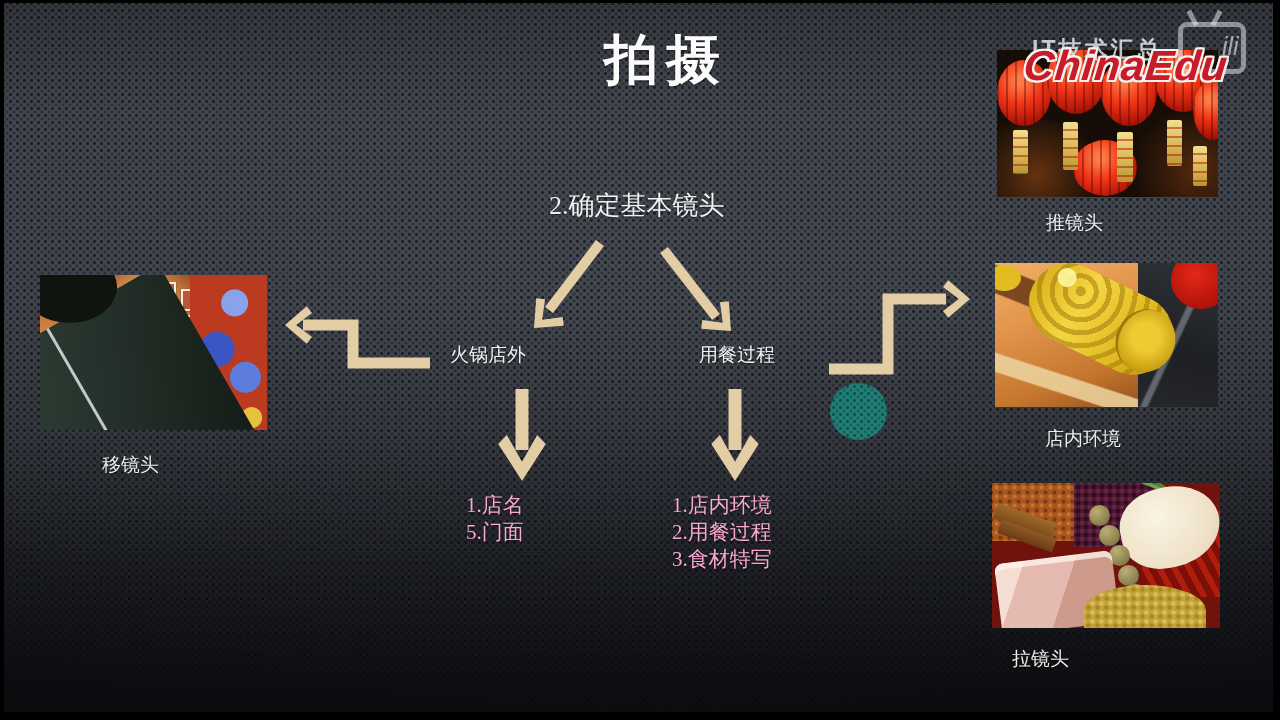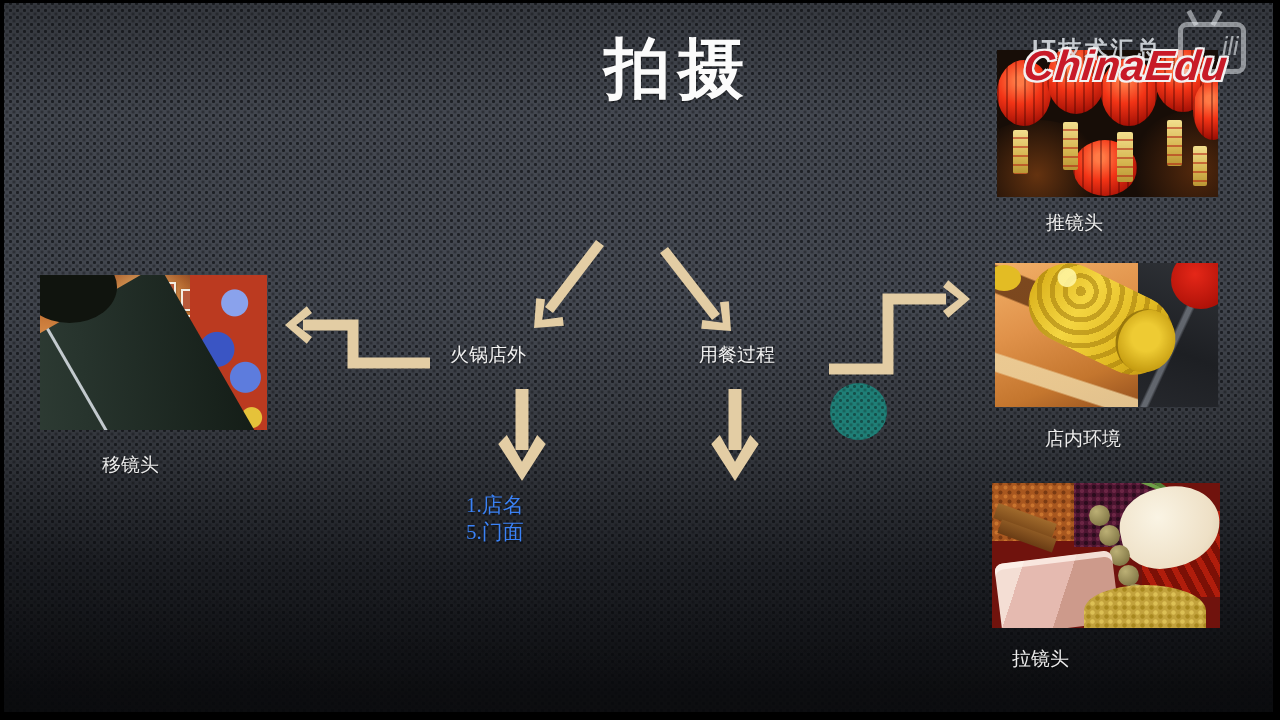--- a/index.html
+++ b/index.html
@@ -16,25 +16,25 @@
         radial-gradient(rgba(8,9,12,.38) 1.25px, transparent 1.9px);
       background-size:7px 7px;background-position:0 0,3.5px 3.5px;}
 
   .bar{position:absolute;background:#000;z-index:60;}
   #bar-top{left:0;top:0;width:1280px;height:3px;}
   #bar-bottom{left:0;top:712px;width:1280px;height:8px;}
   #bar-left{left:0;top:0;width:4px;height:720px;}
   #bar-right{left:1273px;top:0;width:7px;height:720px;}
 
   .txt{position:absolute;color:#f1f1f1;text-shadow:0 1px 2px rgba(0,0,0,.55);white-space:pre;}
-  #title{left:604px;top:24px;font-family:"Liberation Sans",sans-serif;font-weight:900;font-size:66px;letter-spacing:8px;color:#fbfbfb;}
+  #title{left:604px;top:24px;font-family:"Liberation Sans",sans-serif;font-weight:900;font-size:54px;letter-spacing:8px;color:#fbfbfb;}
   #subtitle{left:549px;top:188px;font-size:26px;}
   #label-outside{left:450px;top:342px;font-size:19px;}
   #label-inside{left:699px;top:342px;font-size:19px;}
-  .list{position:absolute;font-size:21px;line-height:27px;color:#3b82f6;text-shadow:0 1px 2px rgba(0,0,0,.55);}
+  .list{position:absolute;font-size:21px;line-height:27px;color:#f9a8d4;text-shadow:0 1px 2px rgba(0,0,0,.55);}
   #list-left{left:466px;top:492px;}
   #list-right{left:672px;top:492px;}
   .list span{display:block;}
   .caption{position:absolute;font-size:19px;color:#ececec;text-shadow:0 1px 2px rgba(0,0,0,.6);}
   #cap-left{left:102px;top:452px;}
   #cap-tr{left:1046px;top:210px;}
   #cap-mr{left:1045px;top:426px;}
   #cap-br{left:1012px;top:646px;}
 
   svg.arrows{position:absolute;left:0;top:0;z-index:5;pointer-events:none;}
@@ -224,26 +224,32 @@
       <path d="M430 363 L353 363 L353 325 L303 325" fill="none" stroke-width="11"></path>
       <use href="#head" transform="translate(285,325) rotate(90) scale(0.75)" stroke="none"></use>
       <path d="M829 369 L888 369 L888 299 L946 299" fill="none" stroke-width="11"></path>
       <use href="#head" transform="translate(970,299) rotate(-90) scale(0.75)" stroke="none"></use>
     </g>
   </svg>
 
   <div id="dot"></div>
 
   <div class="txt" id="title">拍摄</div>
+  <div class="txt" id="subtitle">2.确定基本镜头</div>
   <div class="txt" id="label-outside">火锅店外</div>
   <div class="txt" id="label-inside">用餐过程</div>
 
   <div class="list" id="list-left">
     <span>1.店名</span>
     <span>5.门面</span>
+  </div>
+  <div class="list" id="list-right">
+    <span>1.店内环境</span>
+    <span>2.用餐过程</span>
+    <span>3.食材特写</span>
   </div>
 
   <div class="caption" id="cap-left">移镜头</div>
   <div class="caption" id="cap-tr">推镜头</div>
   <div class="caption" id="cap-mr">店内环境</div>
   <div class="caption" id="cap-br">拉镜头</div>
 
   <div id="wm">
     <div class="chan">IT技术汇总</div>
     <div class="ant1"></div>

